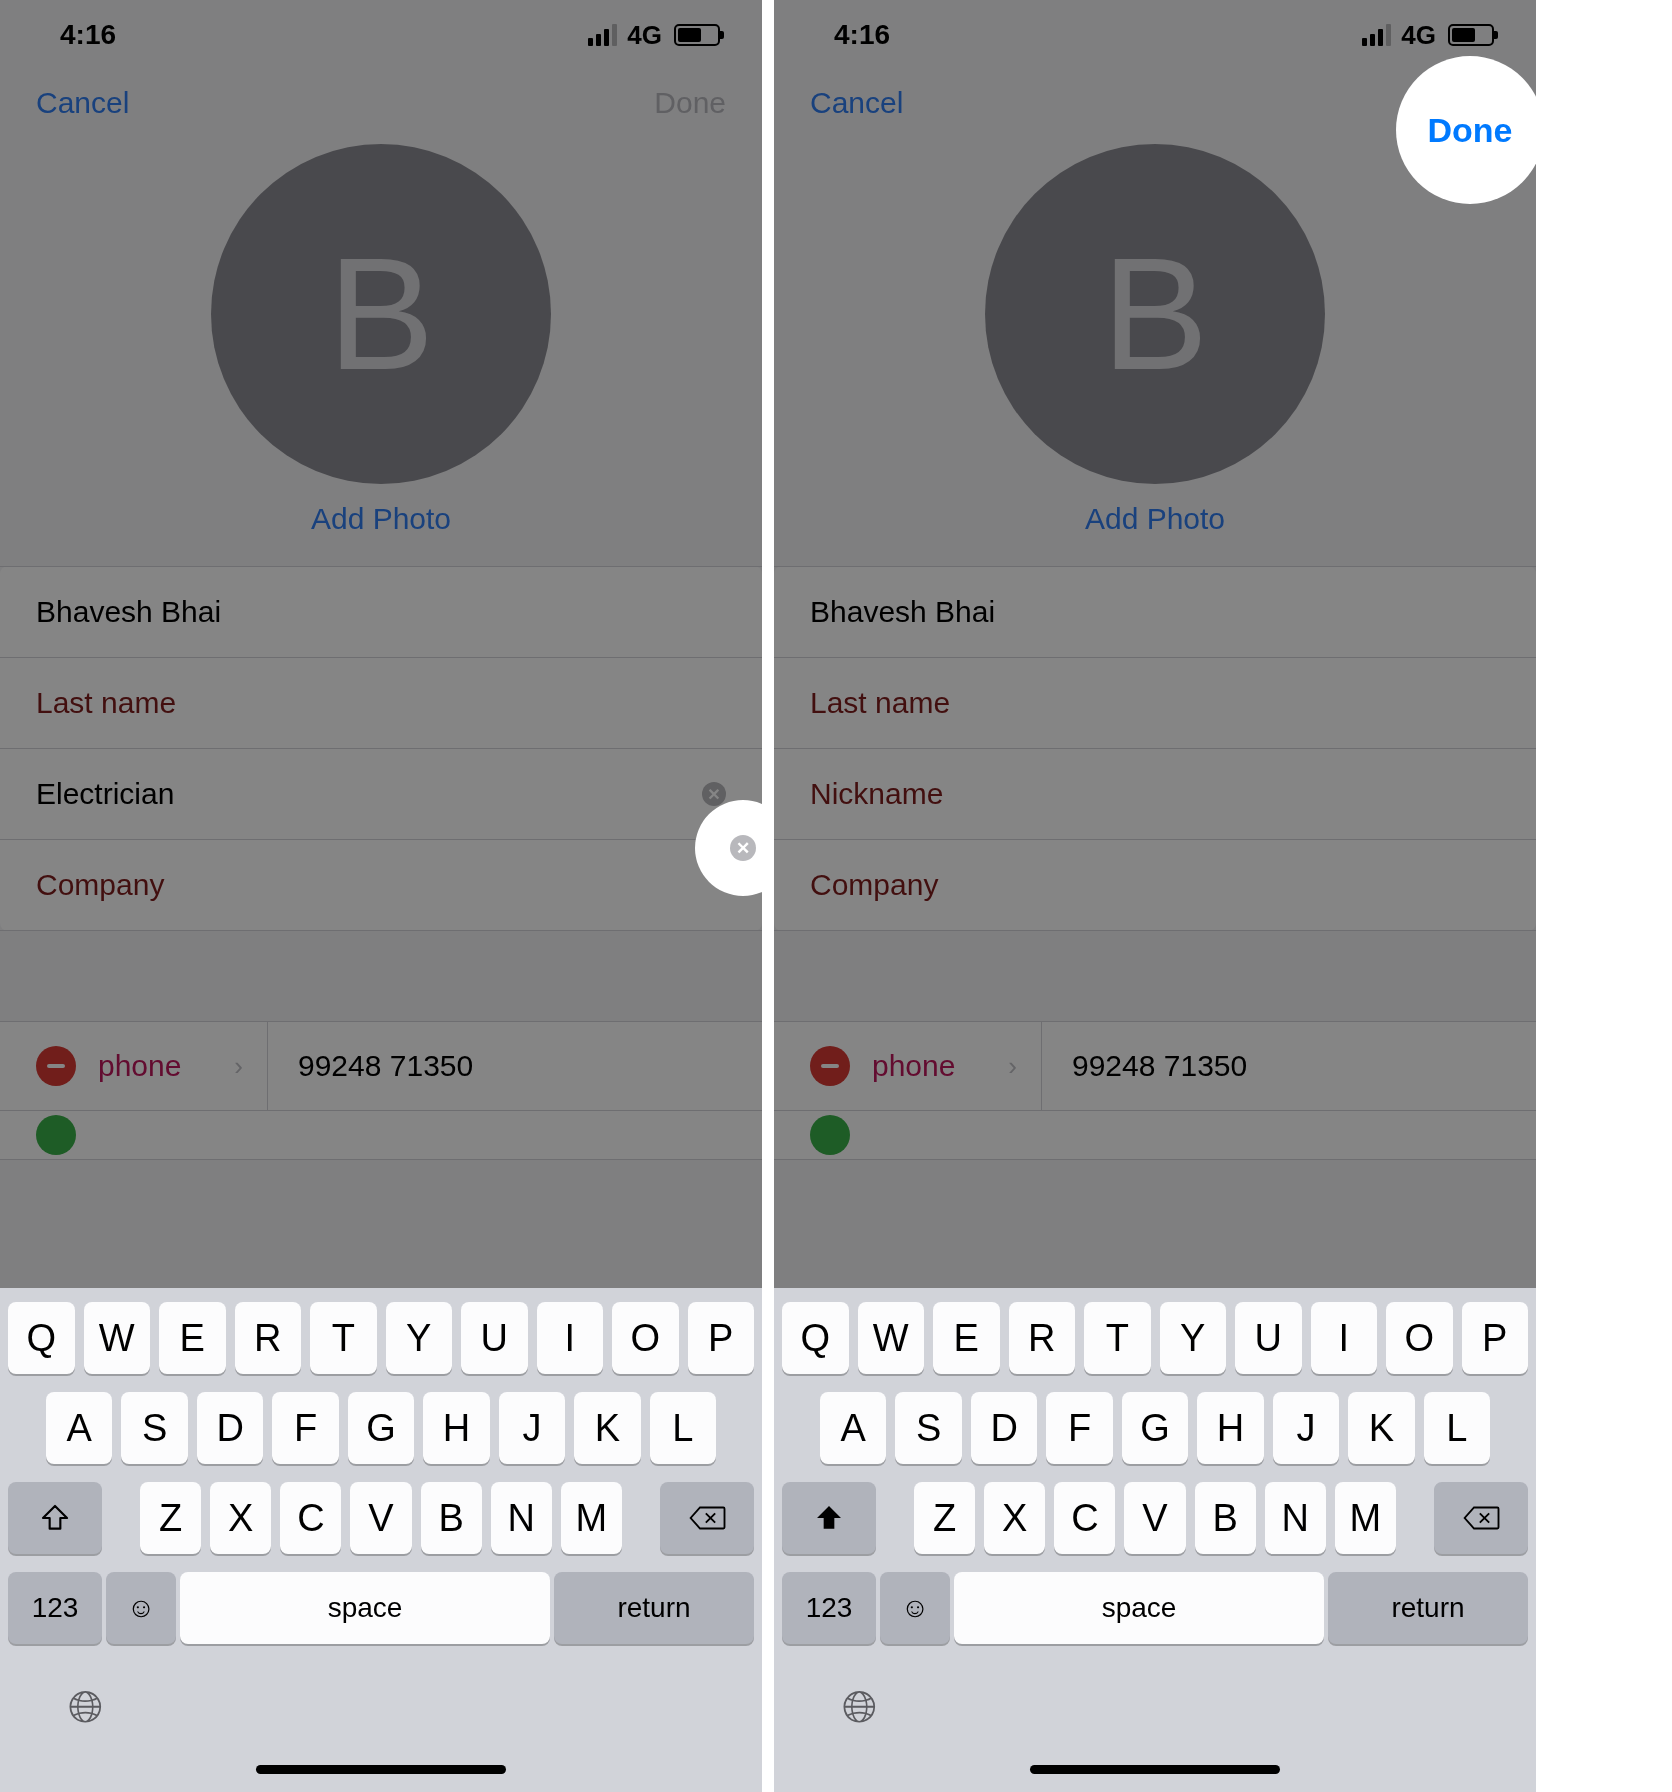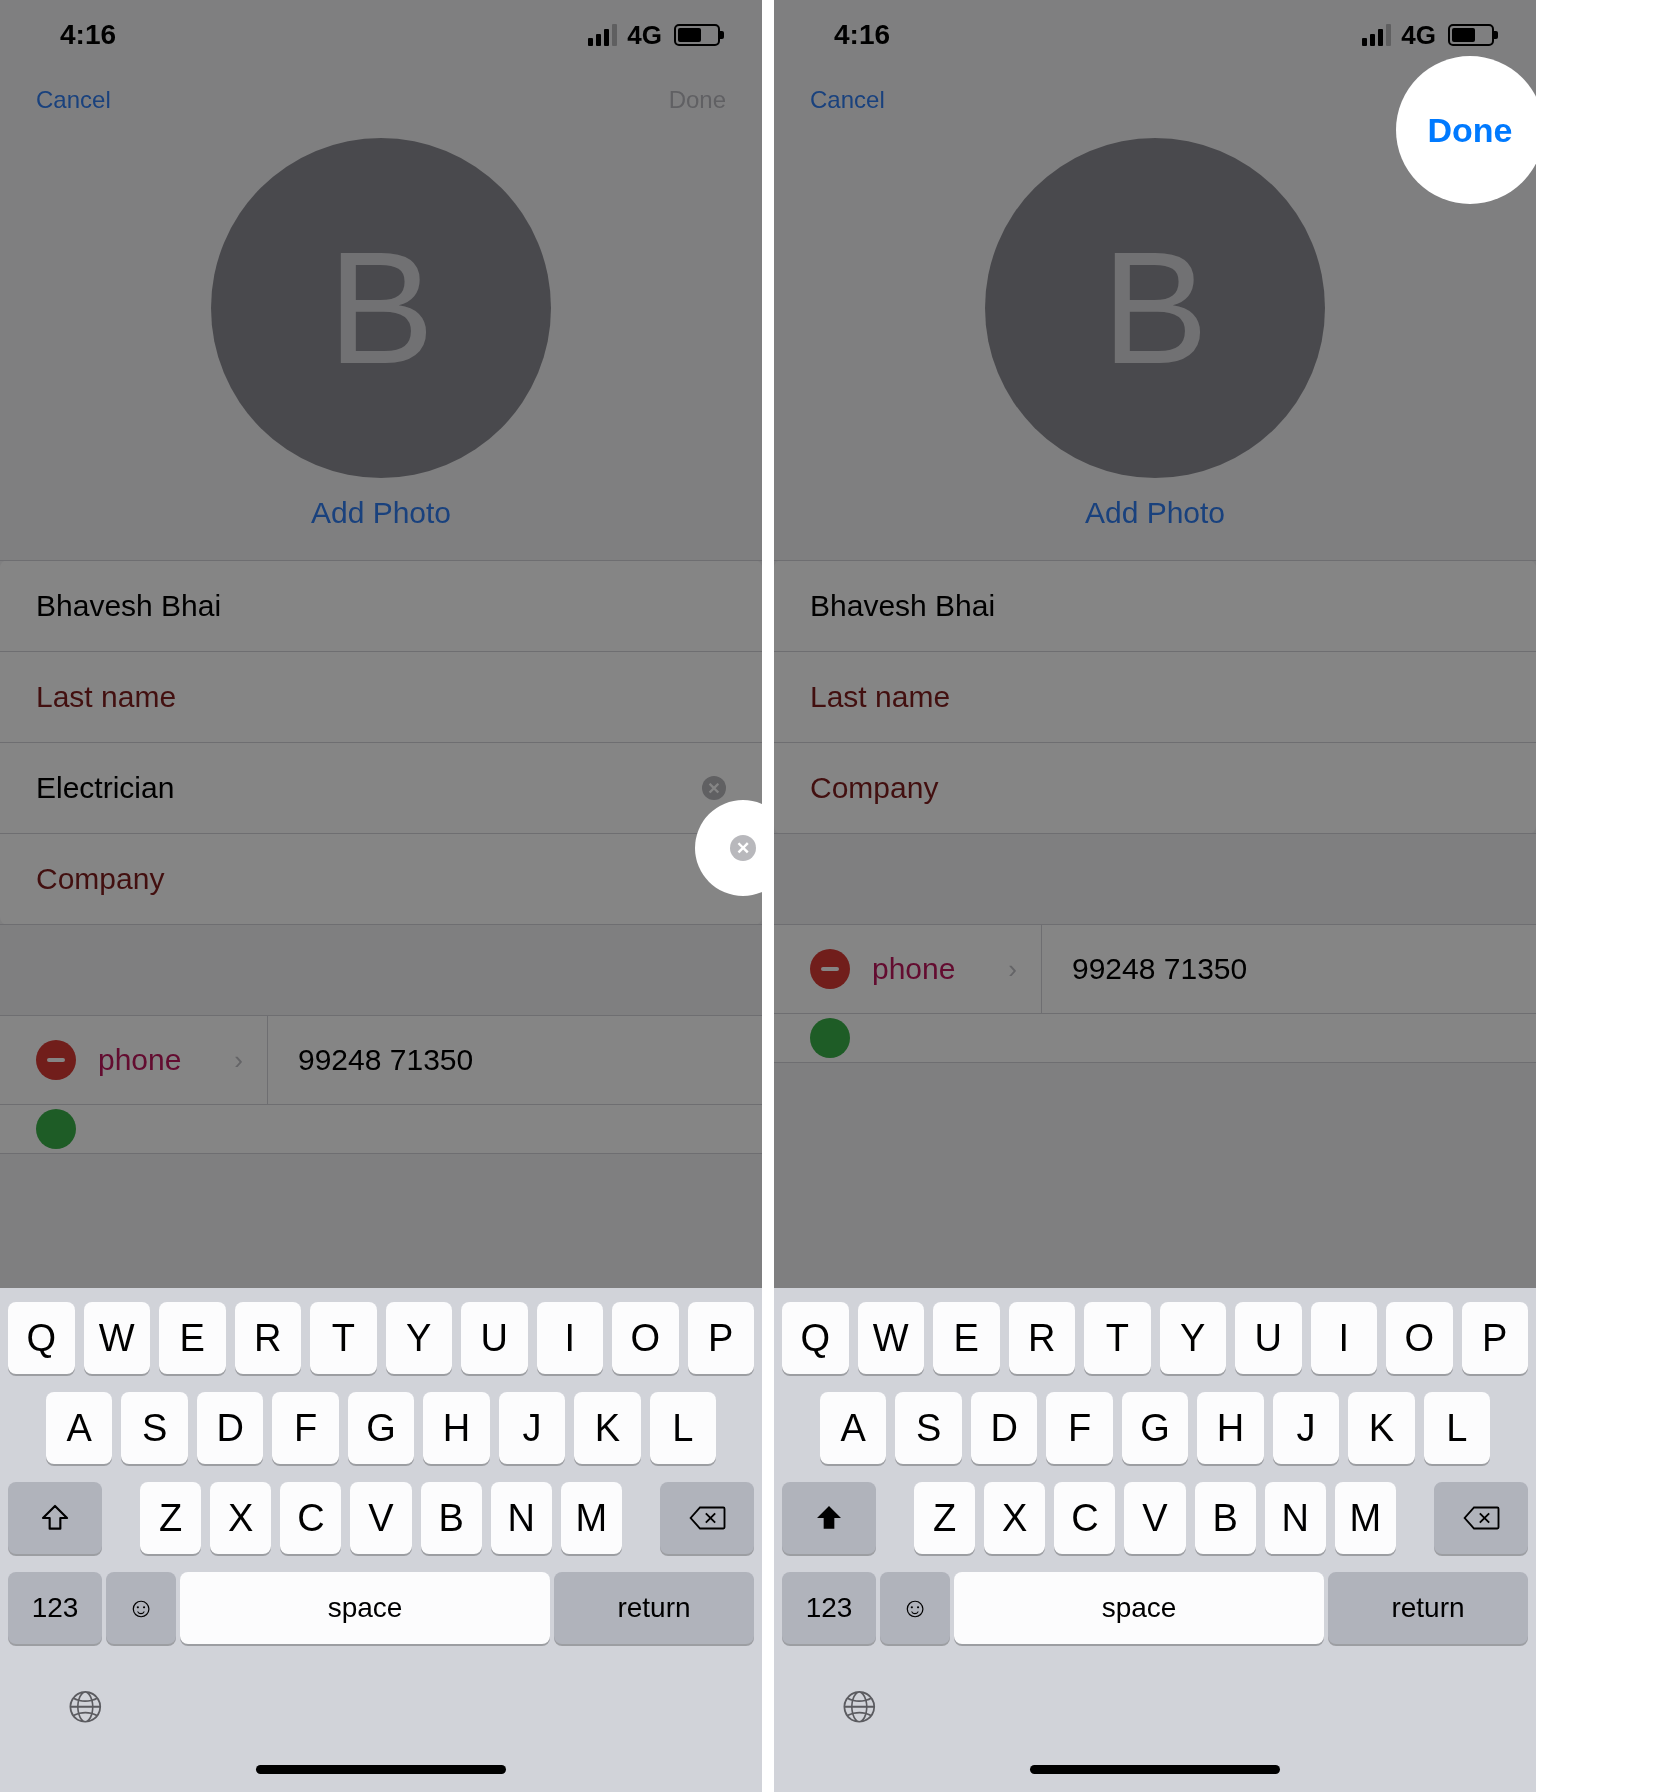--- a/index.html
+++ b/index.html
@@ -70,21 +70,21 @@
     width:4px; height:8px; background:#000; border-radius:0 2px 2px 0;
   }
   .battery-fill {
     position:absolute; left:2px; top:2px; bottom:2px;
     width: 55%; background:#000; border-radius:2px;
   }
   
   .nav {
     display:flex; justify-content:space-between;
     padding: 16px 36px 12px 36px;
-    font-size: 24px;
+    font-size: 30px;
   }
   .nav .cancel { color:#307df0; }
   .nav .done-disabled { color:#b8b8be; }
   .nav .done-enabled { color:#307df0; font-weight:600; }
   
   .avatar-area { text-align:center; padding-top: 12px; padding-bottom: 30px; }
   .avatar {
     width: 340px; height:340px; border-radius:50%;
     background:#8d8d94; margin: 0 auto;
     display:flex; align-items:center; justify-content:center;
@@ -361,20 +361,23 @@
   </div>
 
   <div class="form-group">
     <div class="field">
         <span>Bhavesh Bhai</span>
       </div>
     <div class="field placeholder">
         <span>Last name</span>
       </div>
     <div class="field placeholder">
+        <span>Nickname</span>
+      </div>
+    <div class="field placeholder">
         <span>Company</span>
       </div>
   </div>
 
   <div class="gap"></div>
 
   <div class="phone-group">
     <div class="phone-row">
       <div class="phone-left">
         <span class="remove-circle"></span>

